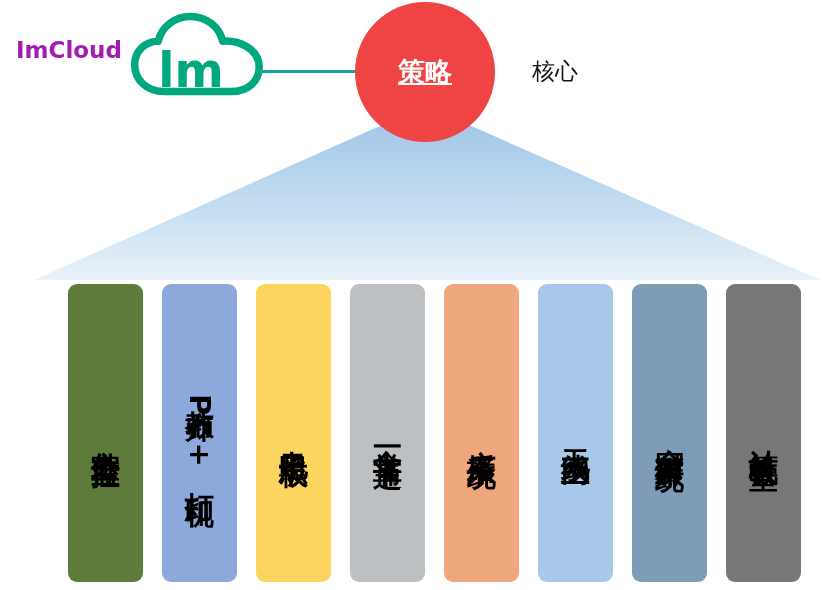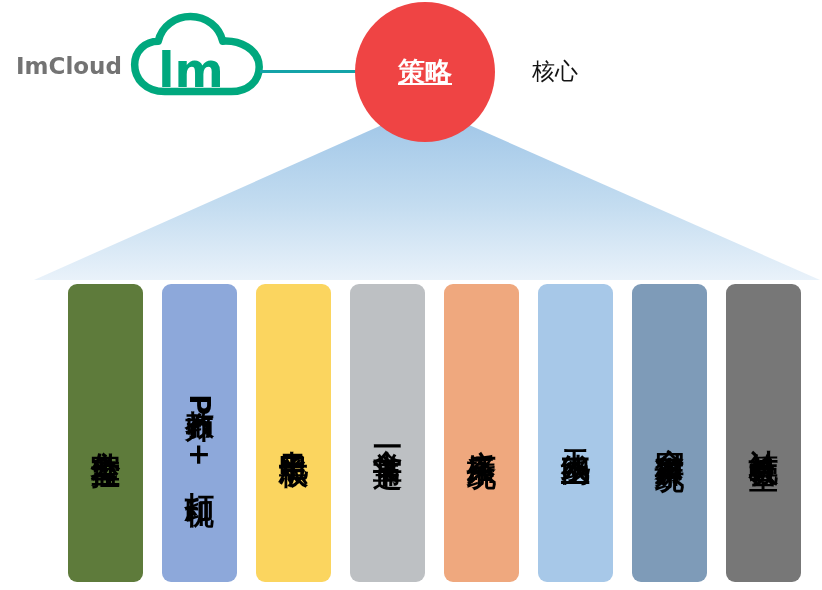--- a/index.html
+++ b/index.html
@@ -16,23 +16,22 @@
     overflow: hidden;
   }
 
   
   .controller-label {
     position: absolute;
     left: 16px;
     top: 36px;
     font-size: 23px;
     font-weight: bold;
-    color: #737373;
+    color: #a21caf;
     line-height: 1.25;
-    margin-top: 16px;
   }
   .cloud-icon {
     position: absolute;
     left: 128px;
     top: 10px;
     width: 140px;
     height: 102px;
   }
   .connector-line {
     position: absolute;

